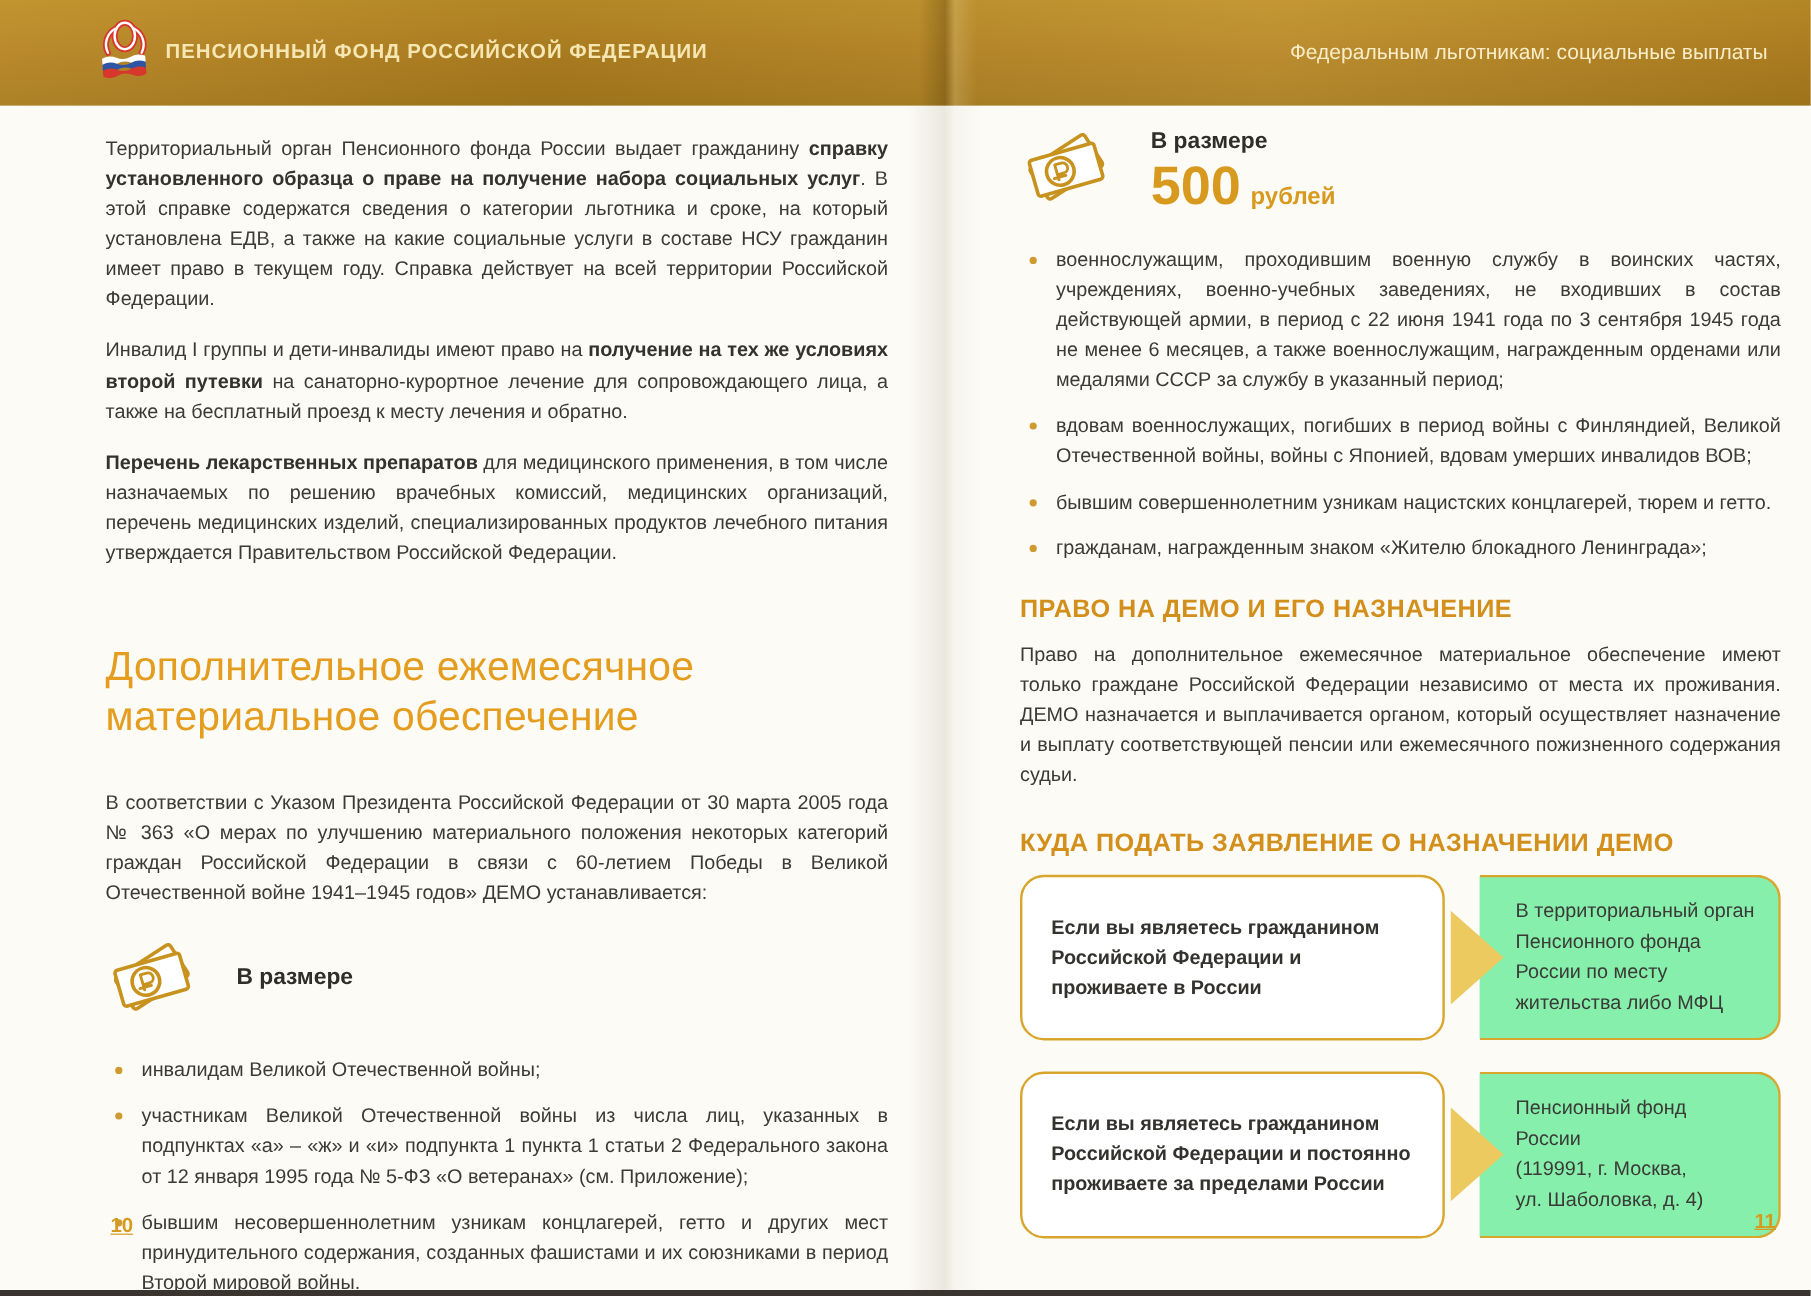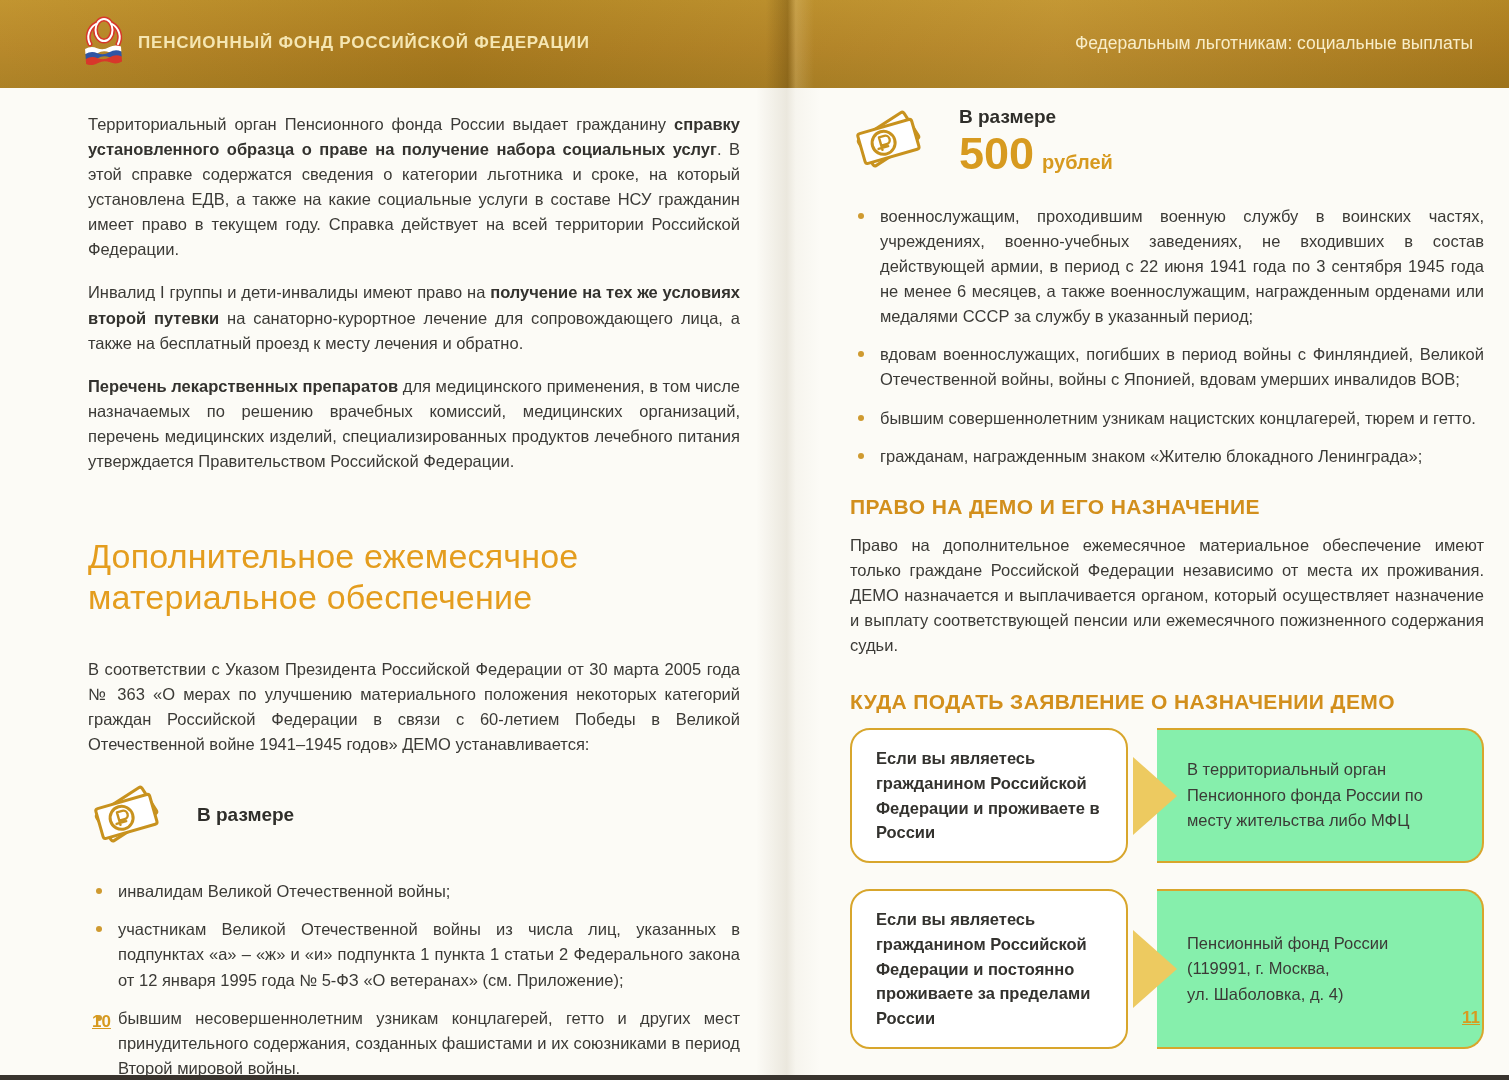--- a/index.html
+++ b/index.html
@@ -61,21 +61,21 @@
     position:relative;padding-left:30px;margin-bottom:13px;
     font-size:16.5px;line-height:1.52;text-align:justify;
   }
   ul.bullets li::before{
     content:"";position:absolute;left:8px;top:9px;width:6px;height:6px;
     border-radius:50%;background:#cf9a30;
   }
   
   .flow-row{display:flex;align-items:stretch;position:relative;margin-bottom:26px;min-height:118px;}
   .cond-box{
-    box-sizing:border-box;width:278px;background:#fff;
+    box-sizing:border-box;width:354px;background:#fff;
     border:2px solid #d8a62c;border-radius:20px;
     padding:16px 24px;display:flex;align-items:center;
     font-size:16.5px;font-weight:700;line-height:1.5;color:#33322e;
   }
   .flow-arrow{
     width:0;height:0;align-self:center;z-index:2;flex:none;
     border-top:39px solid transparent;border-bottom:39px solid transparent;
     border-left:44px solid #edca60;margin-left:5px;margin-right:-20px;
   }
   .dest-box{

